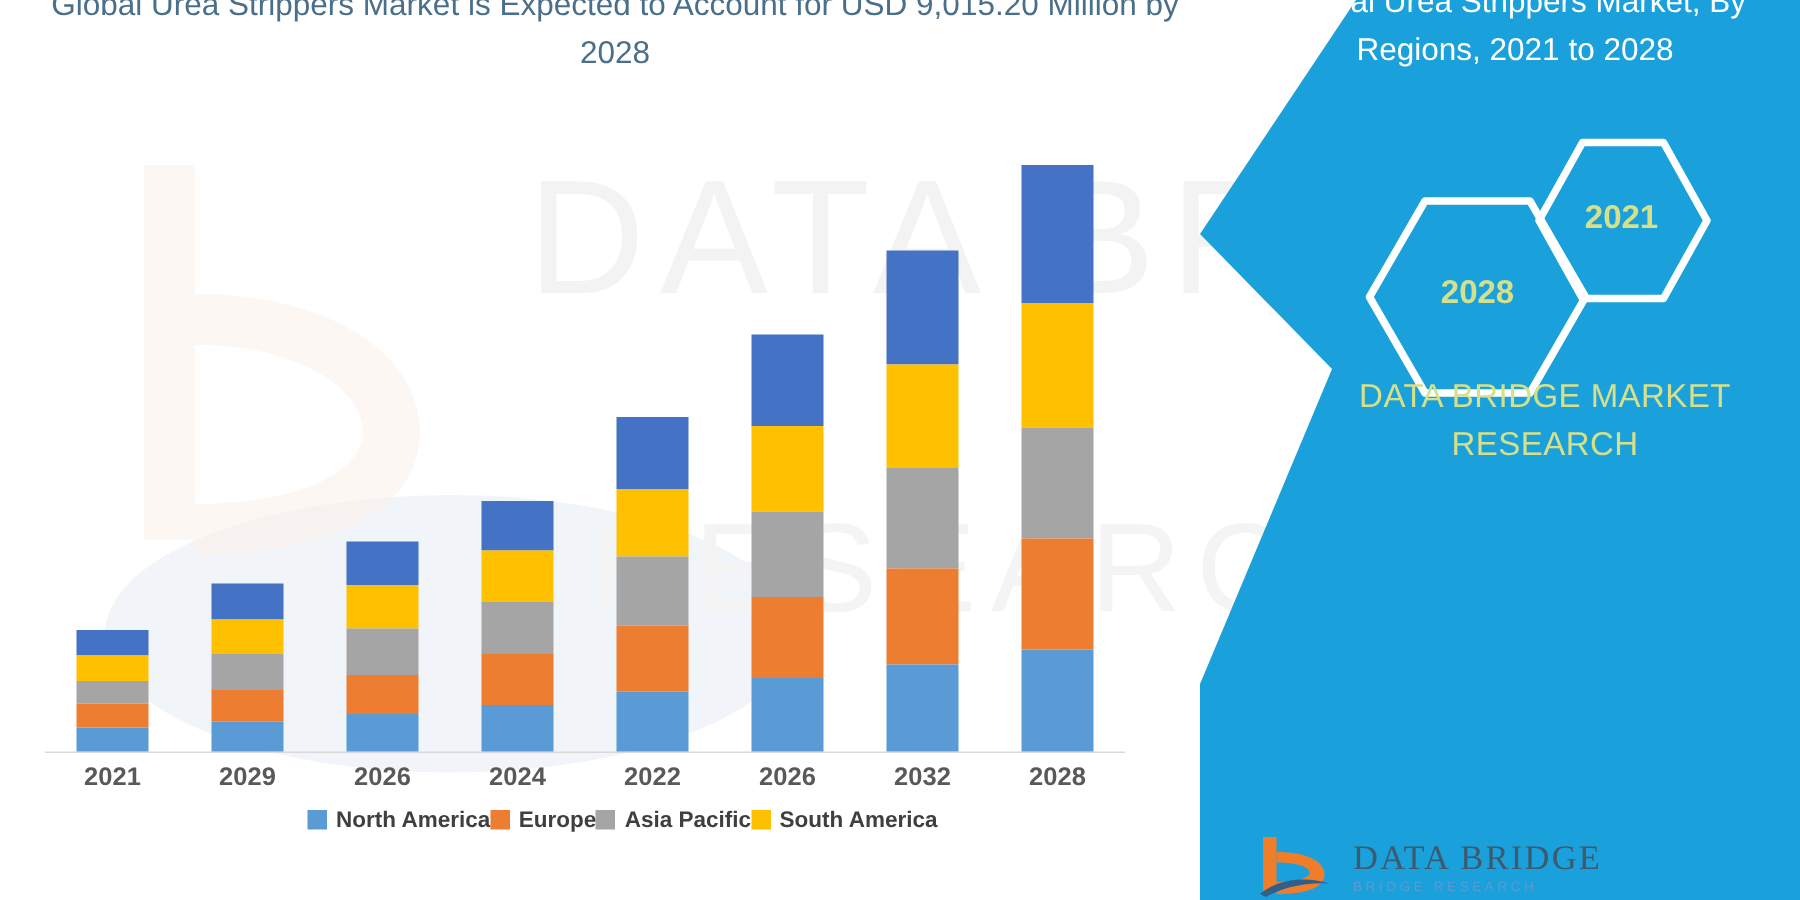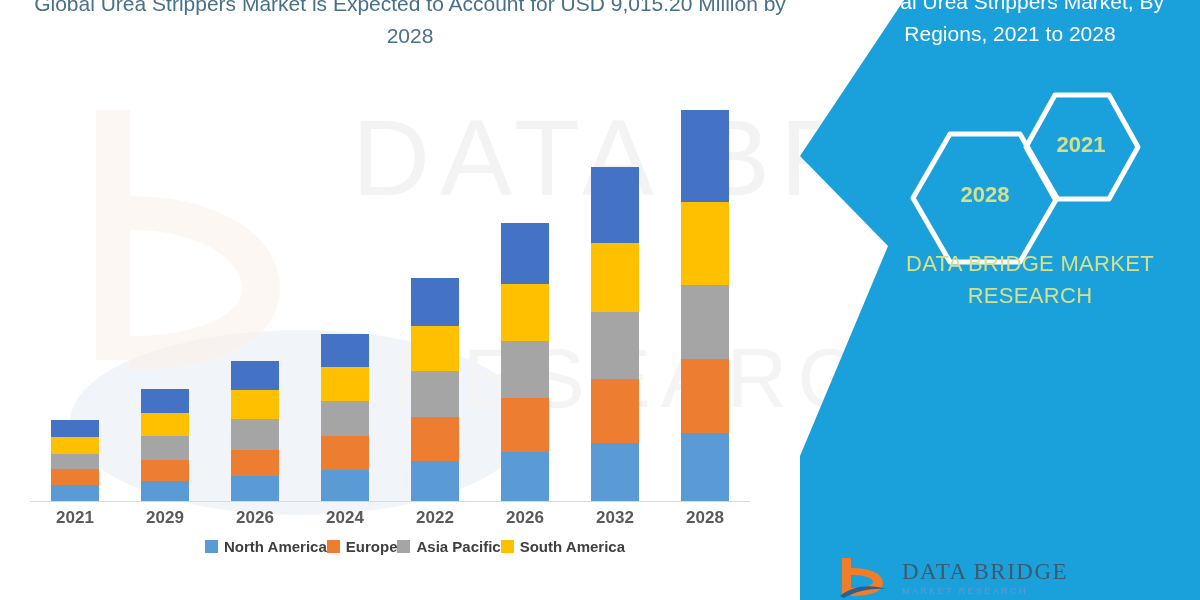--- a/index.html
+++ b/index.html
@@ -381,17 +381,17 @@
   </div>
 
   <div class="footer-logo">
     <svg class="footer-logo-mark" viewBox="0 0 52 44">
       <path d="M4 2 h9 v36 h-9 z" fill="#f07d2a"></path>
       <path d="M13 12 c22 0 32 7 32 15 c0 8 -10 13 -32 13 v-8 c14 0 22 -3 22 -6 c0 -4 -8 -7 -22 -7 z" fill="#f07d2a"></path>
       <path d="M2 40 c12 -10 30 -12 46 -7 c-14 -1 -30 2 -42 9 z" fill="#2f5f8a"></path>
     </svg>
     <div class="footer-logo-words">
       <span class="footer-brand">DATA BRIDGE</span>
-      <span class="footer-sub">MARKET RESEARCH</span>
+      <span class="footer-sub">BRIDGE RESEARCH</span>
     </div>
   </div>
 
 </div>
 
 </body></html>

